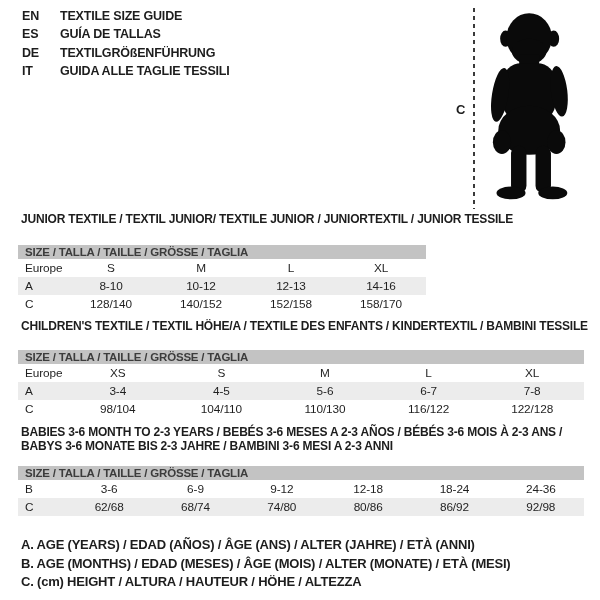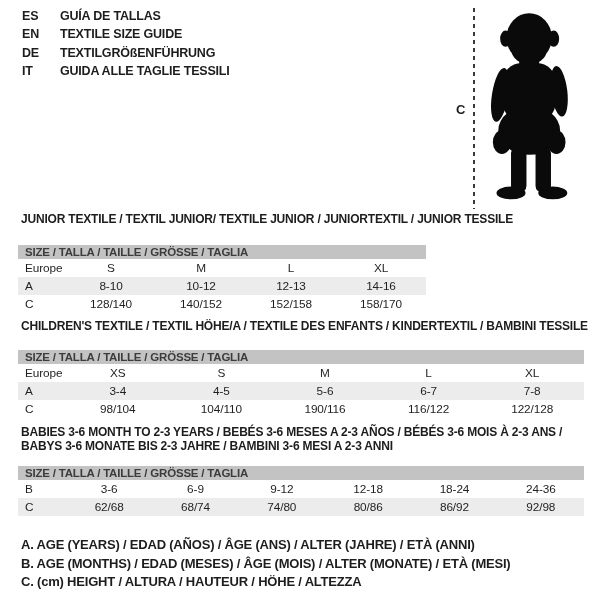--- a/index.html
+++ b/index.html
@@ -43,26 +43,26 @@
   .footnotes{position:absolute;left:21px;top:536px;}
   .footnote{font-size:13px;font-weight:700;line-height:18.6px;letter-spacing:-0.2px;white-space:nowrap;}
 </style>
 </head>
 <body>
 
 <div class="page">
 
   <div class="langs">
       <div class="lang-row">
+        <span class="lang-code">EN</span>
+        <span class="lang-label">TEXTILE SIZE GUIDE</span>
+      </div>
+      <div class="lang-row">
         <span class="lang-code">ES</span>
         <span class="lang-label">GUÍA DE TALLAS</span>
-      </div>
-      <div class="lang-row">
-        <span class="lang-code">EN</span>
-        <span class="lang-label">TEXTILE SIZE GUIDE</span>
       </div>
       <div class="lang-row">
         <span class="lang-code">DE</span>
         <span class="lang-label">TEXTILGRÖßENFÜHRUNG</span>
       </div>
       <div class="lang-row">
         <span class="lang-code">IT</span>
         <span class="lang-label">GUIDA ALLE TAGLIE TESSILI</span>
       </div>
     </div>
@@ -159,21 +159,21 @@
             <td>3-4</td>
             <td>4-5</td>
             <td>5-6</td>
             <td>6-7</td>
             <td>7-8</td>
           </tr>
           <tr>
             <td class="rowlabel">C</td>
             <td>98/104</td>
             <td>104/110</td>
-            <td>190/116</td>
+            <td>110/130</td>
             <td>116/122</td>
             <td>122/128</td>
           </tr>
         </tbody>
       </table>
     </section>
   <section class="sec sec3">
       <div class="sec-title">BABIES 3-6 MONTH TO 2-3 YEARS / BEBÉS 3-6 MESES A 2-3 AÑOS / BÉBÉS 3-6 MOIS À 2-3 ANS /</div>
       <div class="sec-title">BABYS 3-6 MONATE BIS 2-3 JAHRE / BAMBINI 3-6 MESI A 2-3 ANNI</div>
       <table class="size-table">

